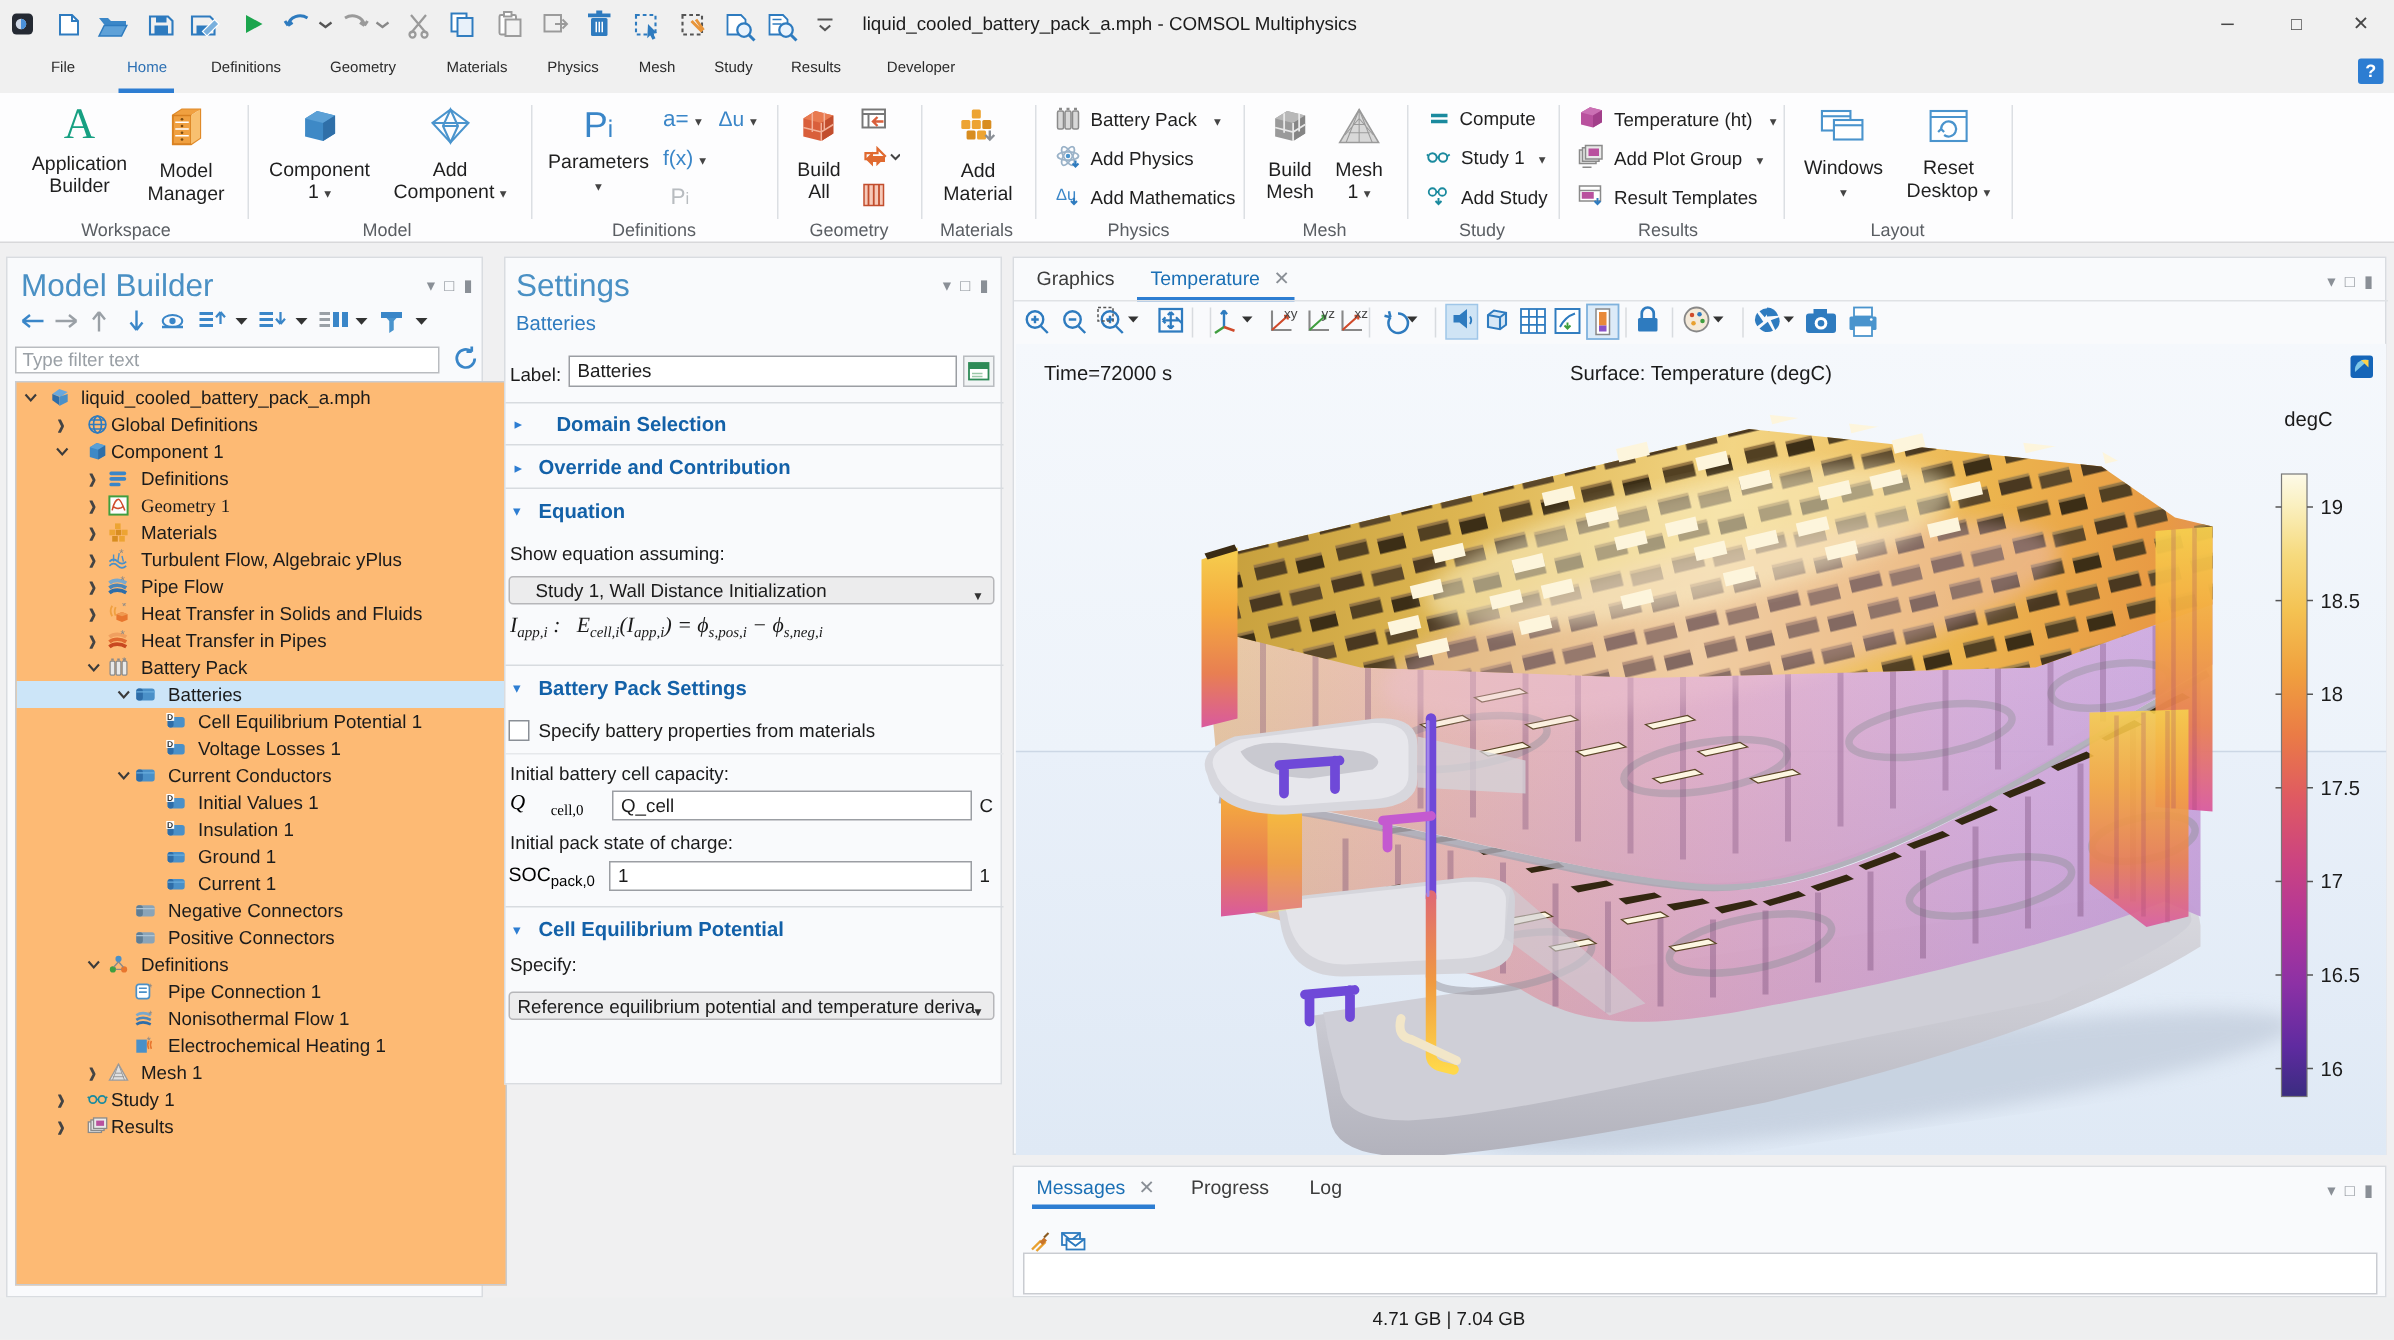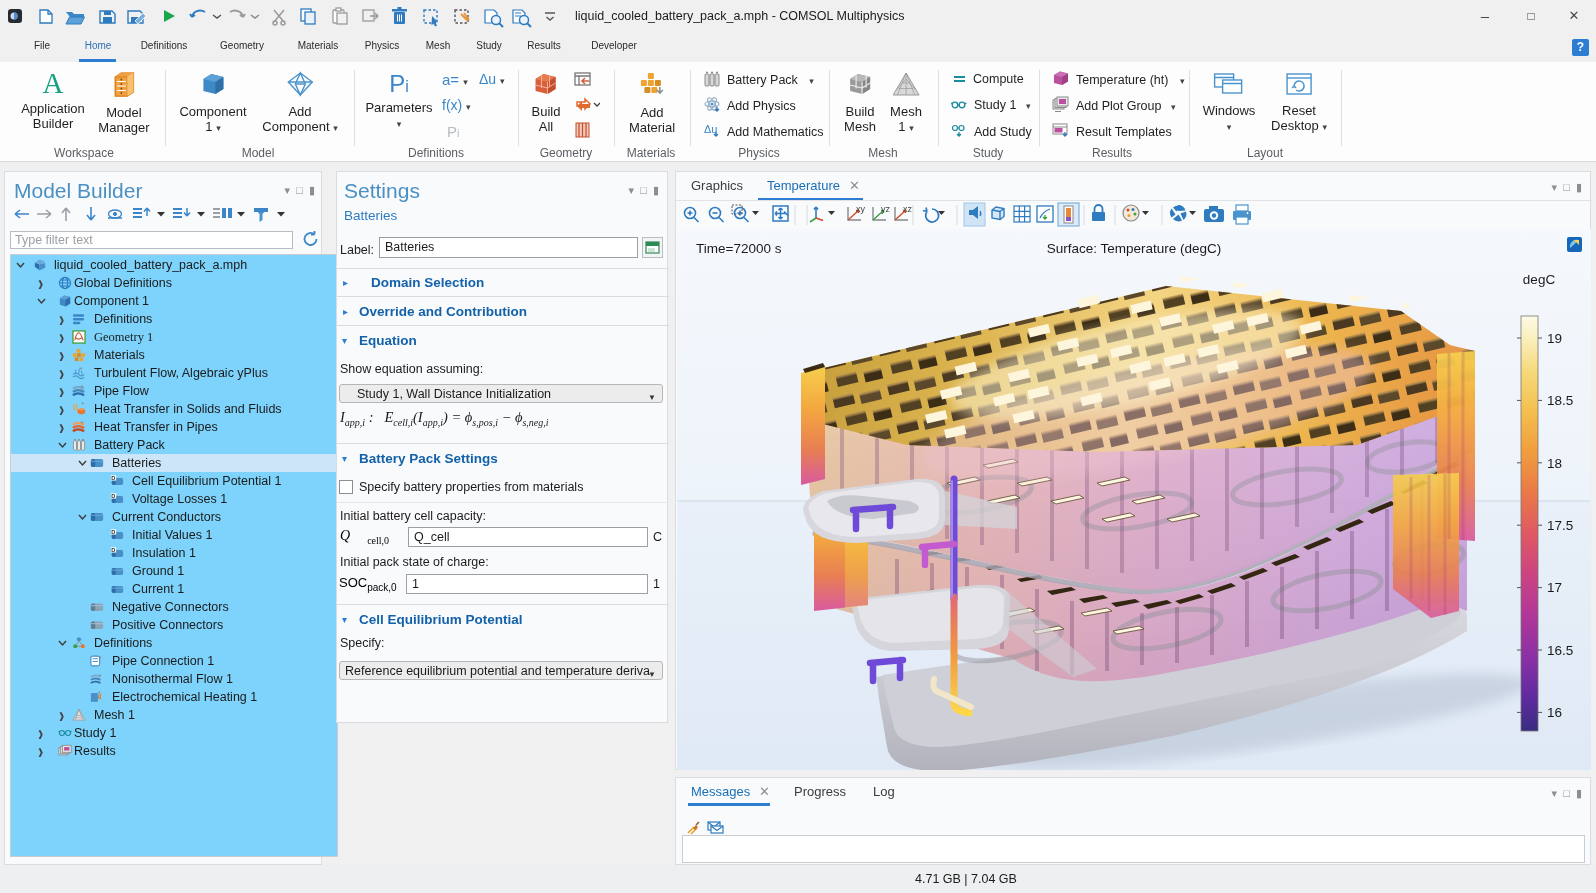--- a/index.html
+++ b/index.html
@@ -28,21 +28,21 @@
 
 .panel { background:#f9fafc; border:1px solid #d9dce0; }
 #mb-panel { left:4px; top:171px; width:318px; height:694px; }
 #set-panel { left:336px; top:171px; width:332px; height:552px; }
 #gfx-panel { left:675px; top:171px; width:916px; height:599px; }
 #msg-panel { left:675px; top:777px; width:916px; height:88px; }
 .panel-title { font-size:21px; color:#4a90c4; font-weight:400; }
 .panel-icons { position:absolute; color:#8a8f96; font-size:11px; }
 
 #filterbox { left:5px; top:59px; width:283px; height:18px; border:1px solid #b9bcc0; background:#fff; font-size:12.5px; color:#9aa0a6; padding-left:4px; line-height:16px; }
-#treebox { left:5px; top:82px; width:328px; height:603px; border:1px solid #c9ccd1; background:#7dd3fc; overflow:hidden; }
+#treebox { left:5px; top:82px; width:328px; height:603px; border:1px solid #c9ccd1; background:#fdba74; overflow:hidden; }
 .trow { position:absolute; height:18px; width:100%; font-size:12.5px; color:#1b1b1b; line-height:18px; white-space:nowrap; }
 .trow .arr { position:absolute; color:#444; font-size:16px; line-height:11px; font-weight:bold; transform:scaleY(1.4); }
 .trow .lbl { position:absolute; }
 .ticon { position:absolute; width:14px; height:14px; top:2px; }
 .selrow { background:#cce5f8; }
 
 .sec-sep { position:absolute; left:0px; width:332px; height:1px; background:#d8dbdf; }
 .sec-head { position:absolute; font-size:13.5px; font-weight:bold; color:#1361a8; }
 .sec-chev { position:absolute; color:#2d7dd2; font-size:10px; }
 .slabel { position:absolute; font-size:12.5px; color:#1b1b1b; }

